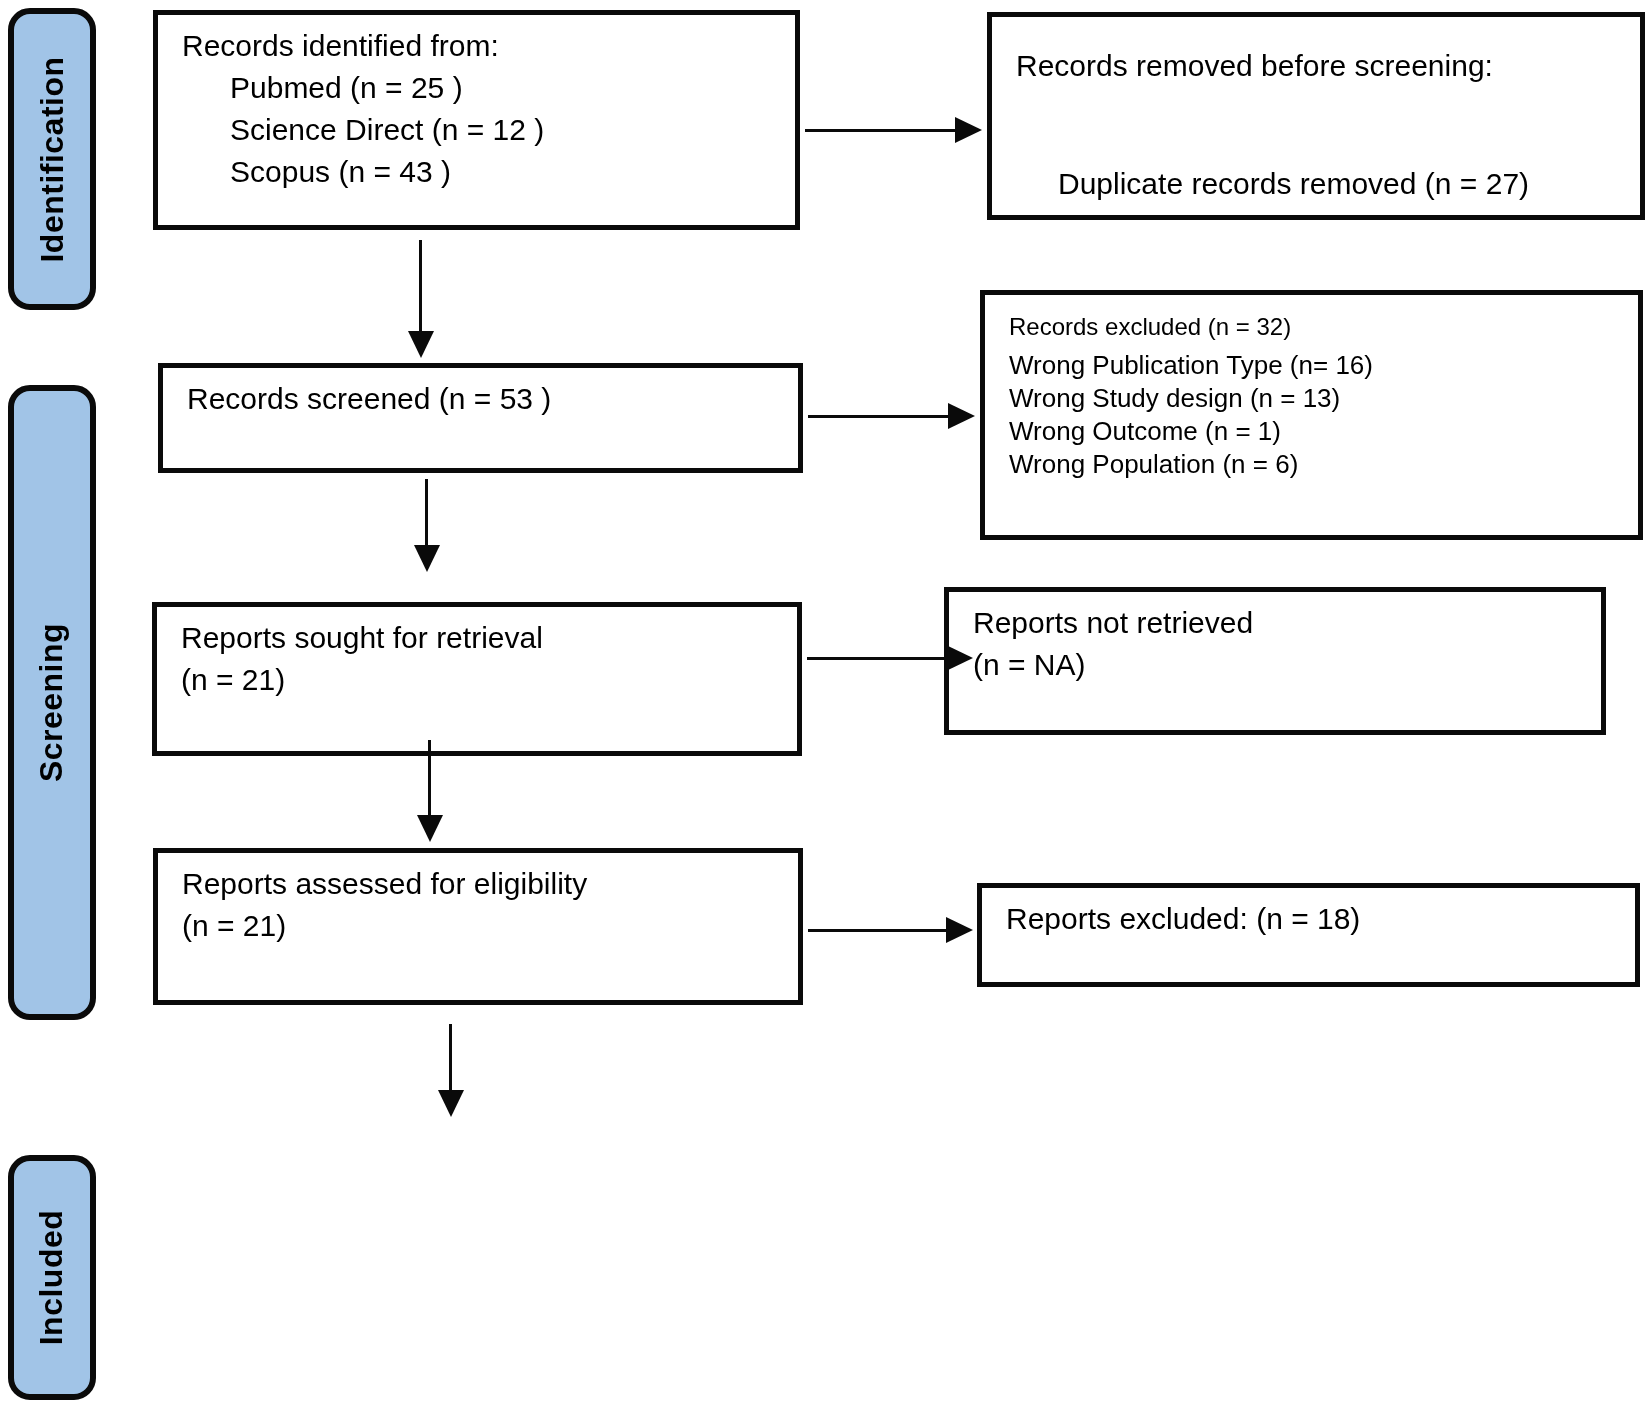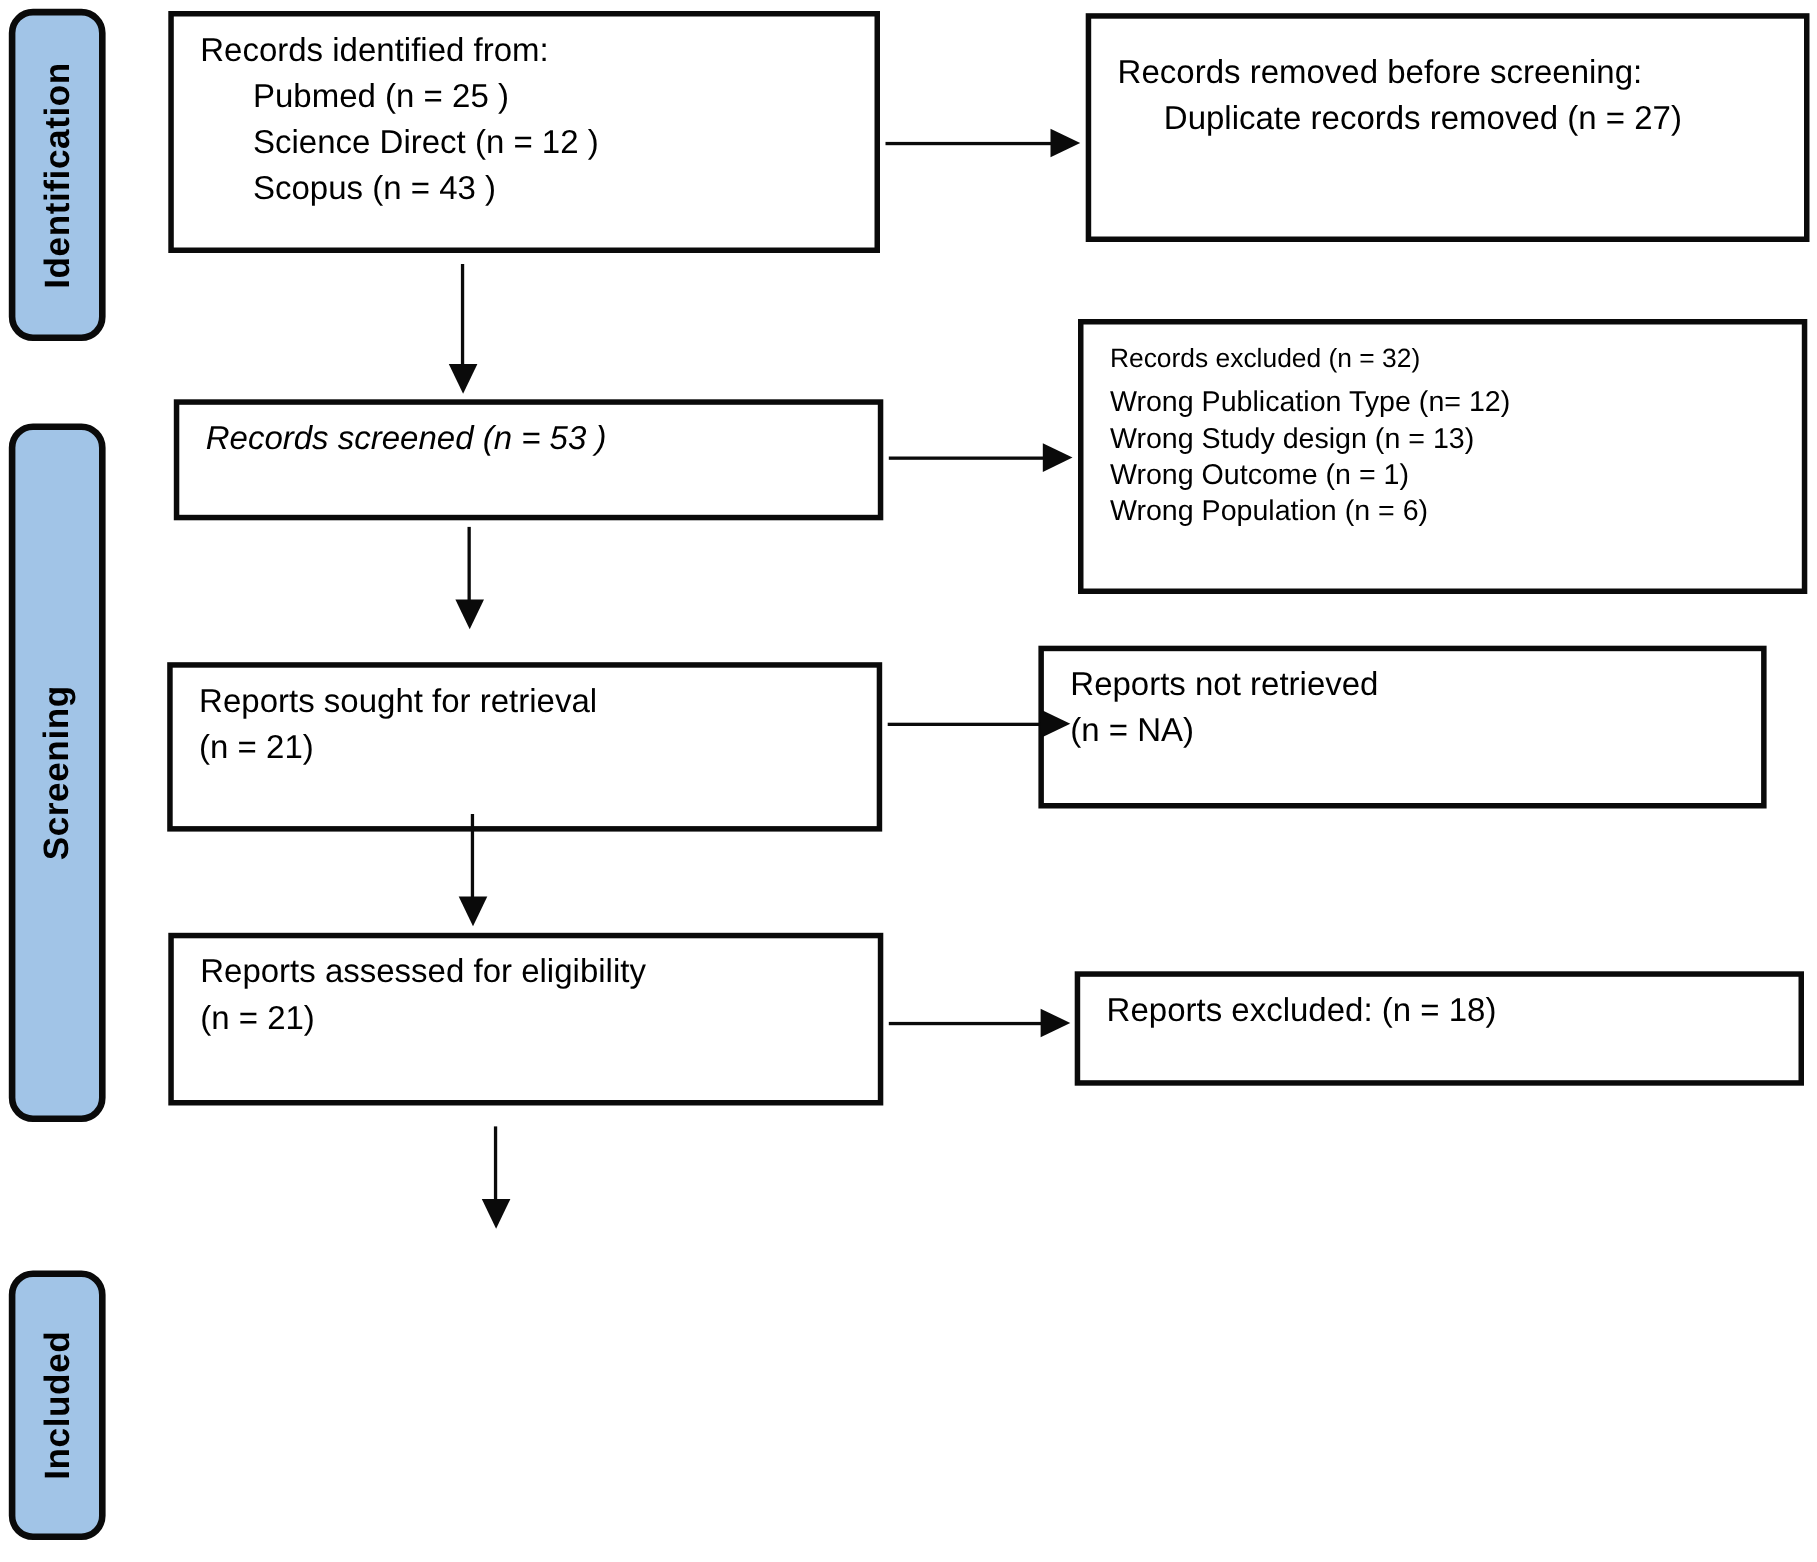--- a/index.html
+++ b/index.html
@@ -73,34 +73,34 @@
     <span>Included</span>
   </div>
 
   <div class="fbox" style="left:153px;top:10px;width:647px;height:220px;">
     <div>Records identified from:</div>
     <div class="indent">Pubmed (n = 25 )</div>
     <div class="indent">Science Direct (n = 12 )</div>
     <div class="indent">Scopus (n = 43 )</div>
   </div>
 
-  <div class="fbox" style="left:987px;top:12px;width:658px;height:208px;justify-content:flex-start;padding-top:28px;">
+  <div class="fbox" style="left:987px;top:12px;width:658px;height:208px;justify-content:space-between;padding-top:28px;">
     <div>Records removed before screening:</div>
     <div class="hang">
       <div class="wrap-narrow">Duplicate records removed  (n = 27)</div>
     </div>
   </div>
 
-  <div class="fbox" style="left:158px;top:363px;width:645px;height:110px;font-style:italic;">
+  <div class="fbox" style="left:158px;top:363px;width:645px;height:110px;">
     <div>Records screened (n = 53 )</div>
   </div>
 
   <div class="fbox" style="left:980px;top:290px;width:663px;height:250px;">
     <div class="head-lg">Records excluded (n = 32)</div>
-    <div class="small">Wrong Publication Type (n= 12)</div>
+    <div class="small">Wrong Publication Type (n= 16)</div>
     <div class="small">Wrong Study design (n = 13)</div>
     <div class="small">Wrong Outcome (n = 1)</div>
     <div class="small">Wrong Population (n = 6)</div>
   </div>
 
   <div class="fbox" style="left:152px;top:602px;width:650px;height:154px;">
     <div>Reports sought for retrieval</div>
     <div>(n = 21)</div>
   </div>
 

